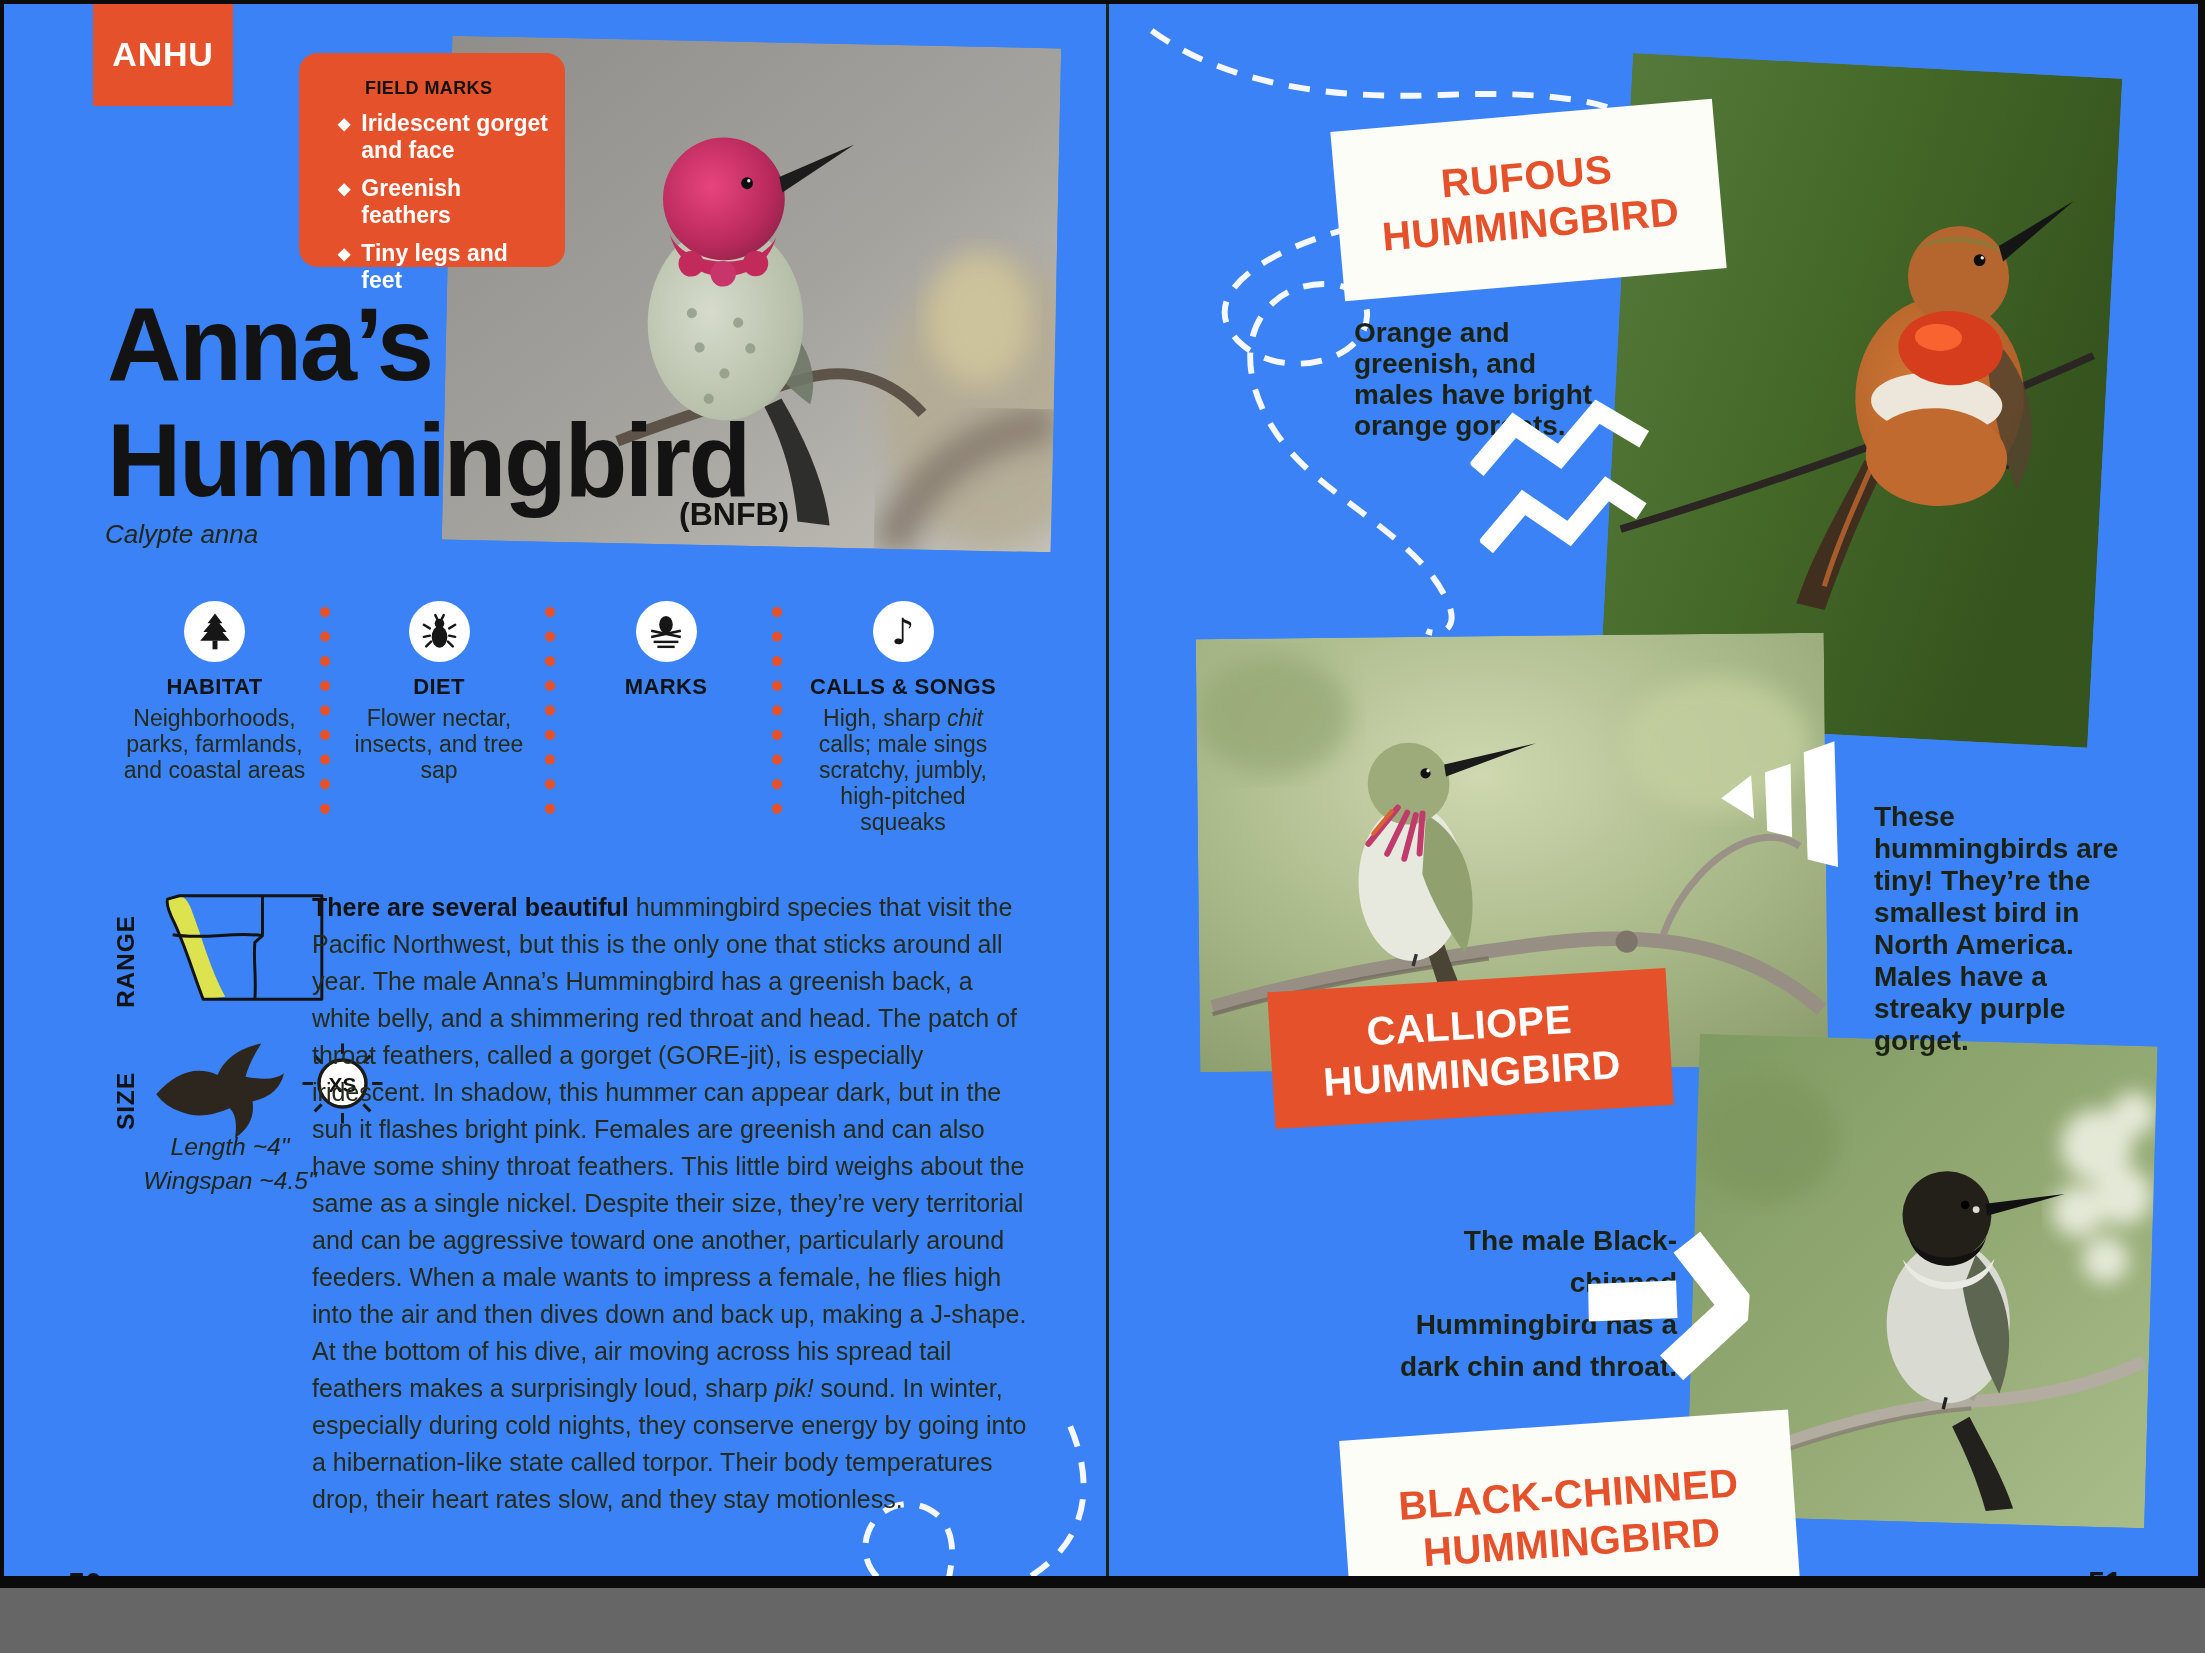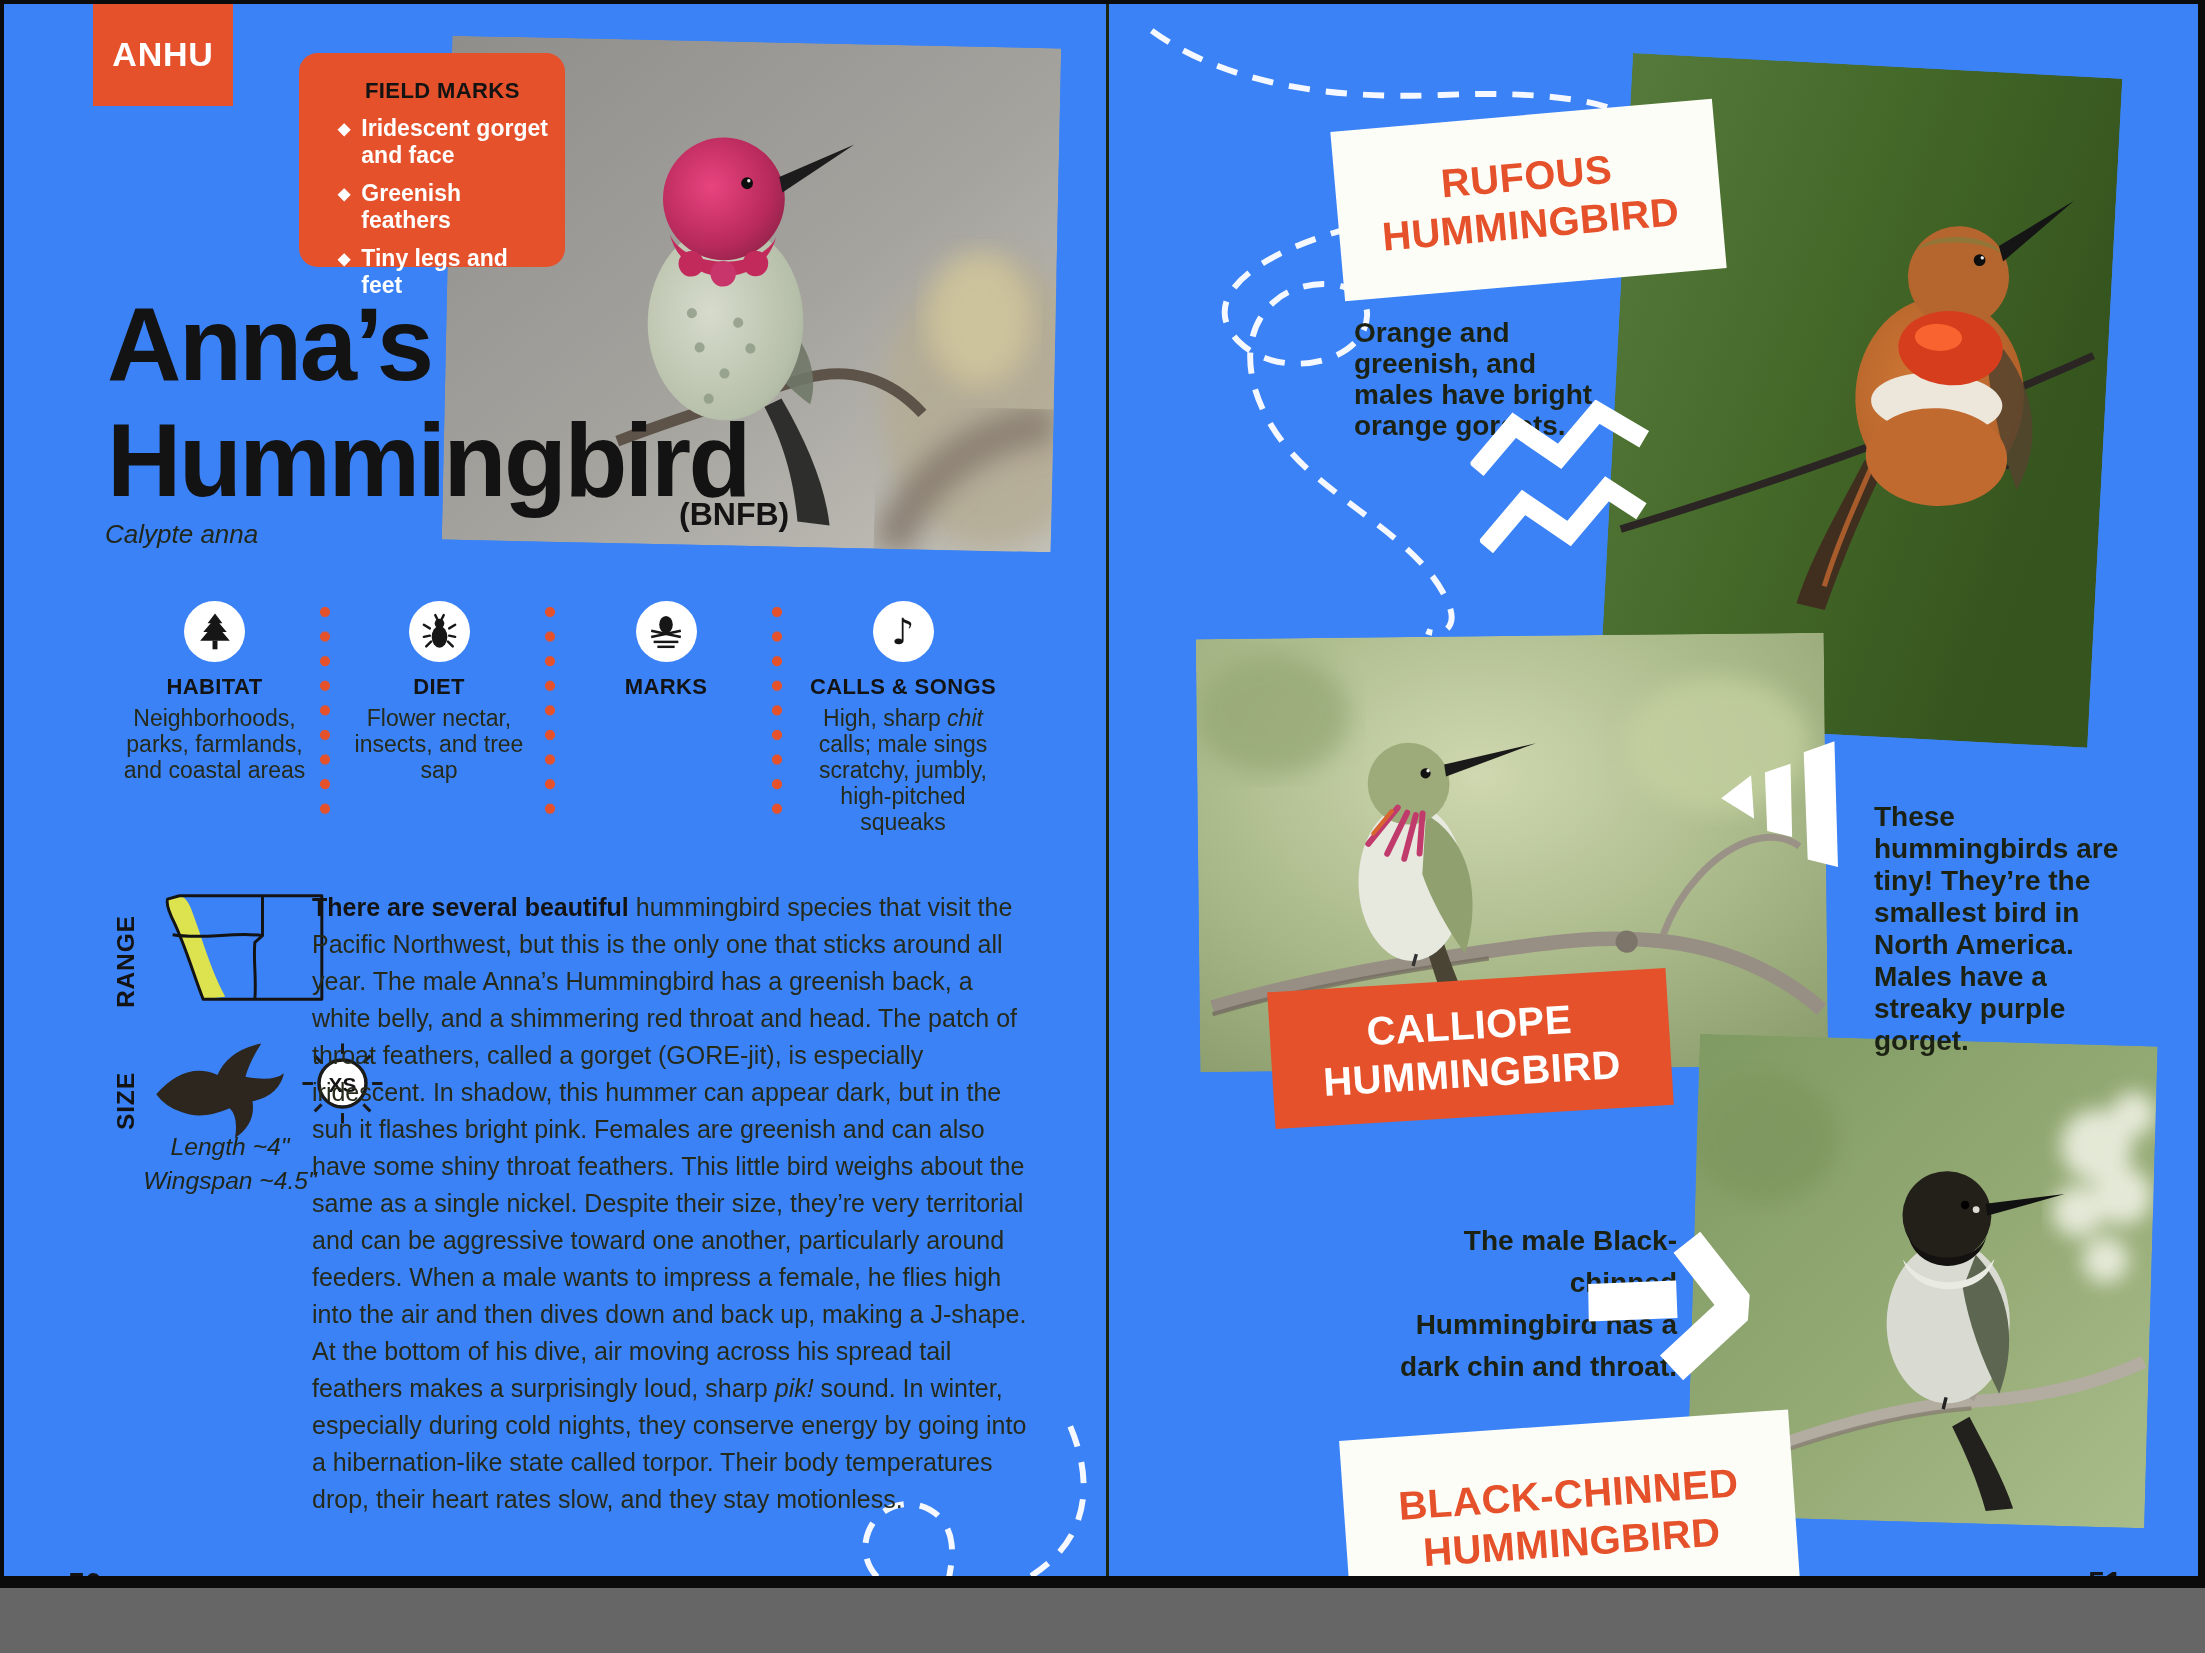--- a/index.html
+++ b/index.html
@@ -16,21 +16,21 @@
   .deco{position:absolute;z-index:5;}
   .orangebox{background:#e4512a;}
   .whitebox{background:#fdfdf8;}
 
   
   .anhu{left:93px;top:2.5px;width:140px;height:103px;display:flex;align-items:center;justify-content:center;
         font-size:34px;font-weight:800;color:#fff;letter-spacing:0.8px;z-index:4;}
   .photo-anna{left:447px;top:42px;width:609px;height:504px;transform:rotate(1.2deg);}
   .fieldmarks{left:299px;top:53px;width:266px;height:214px;border-radius:18.7px;z-index:4;
               padding:25.4px 20.4px 15.3px 39px;box-sizing:border-box;}
-  .fm-title{font-size:22px;font-weight:900;color:#131313;letter-spacing:0.4px;margin-left:27px;}
+  .fm-title{font-size:18px;font-weight:900;color:#131313;letter-spacing:0.4px;margin-left:27px;}
   .fm-item{display:flex;gap:11px;margin-top:11px;color:#fff;font-size:23px;font-weight:600;line-height:27px;width:212px;}
   .fm-bullet{font-size:16px;line-height:27px;color:#fff;}
   .title{left:107px;top:287px;z-index:6;font-size:103px;line-height:116px;font-weight:800;
          letter-spacing:-2.5px;color:#131313;white-space:nowrap;}
   .bnfb{left:679px;top:496px;font-size:32px;font-weight:800;color:#131313;z-index:6;}
   .sci{left:105px;top:519px;font-size:26px;font-style:italic;color:#20261a;z-index:6;}
 
   .inforow{left:127px;top:601px;width:908px;height:248px;z-index:4;}
   .icol{position:absolute;top:0;text-align:center;}
   .icol .circ{width:61px;height:61px;border-radius:50%;background:#fff;margin:0 auto;

